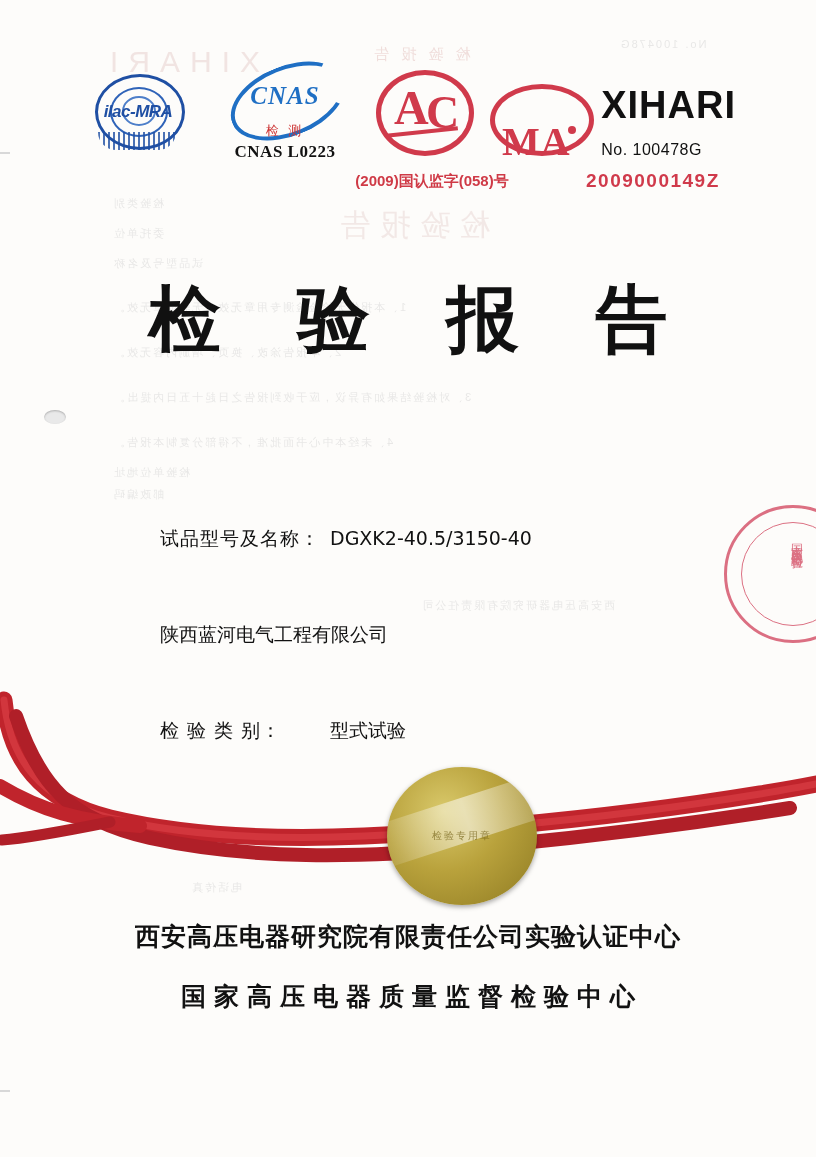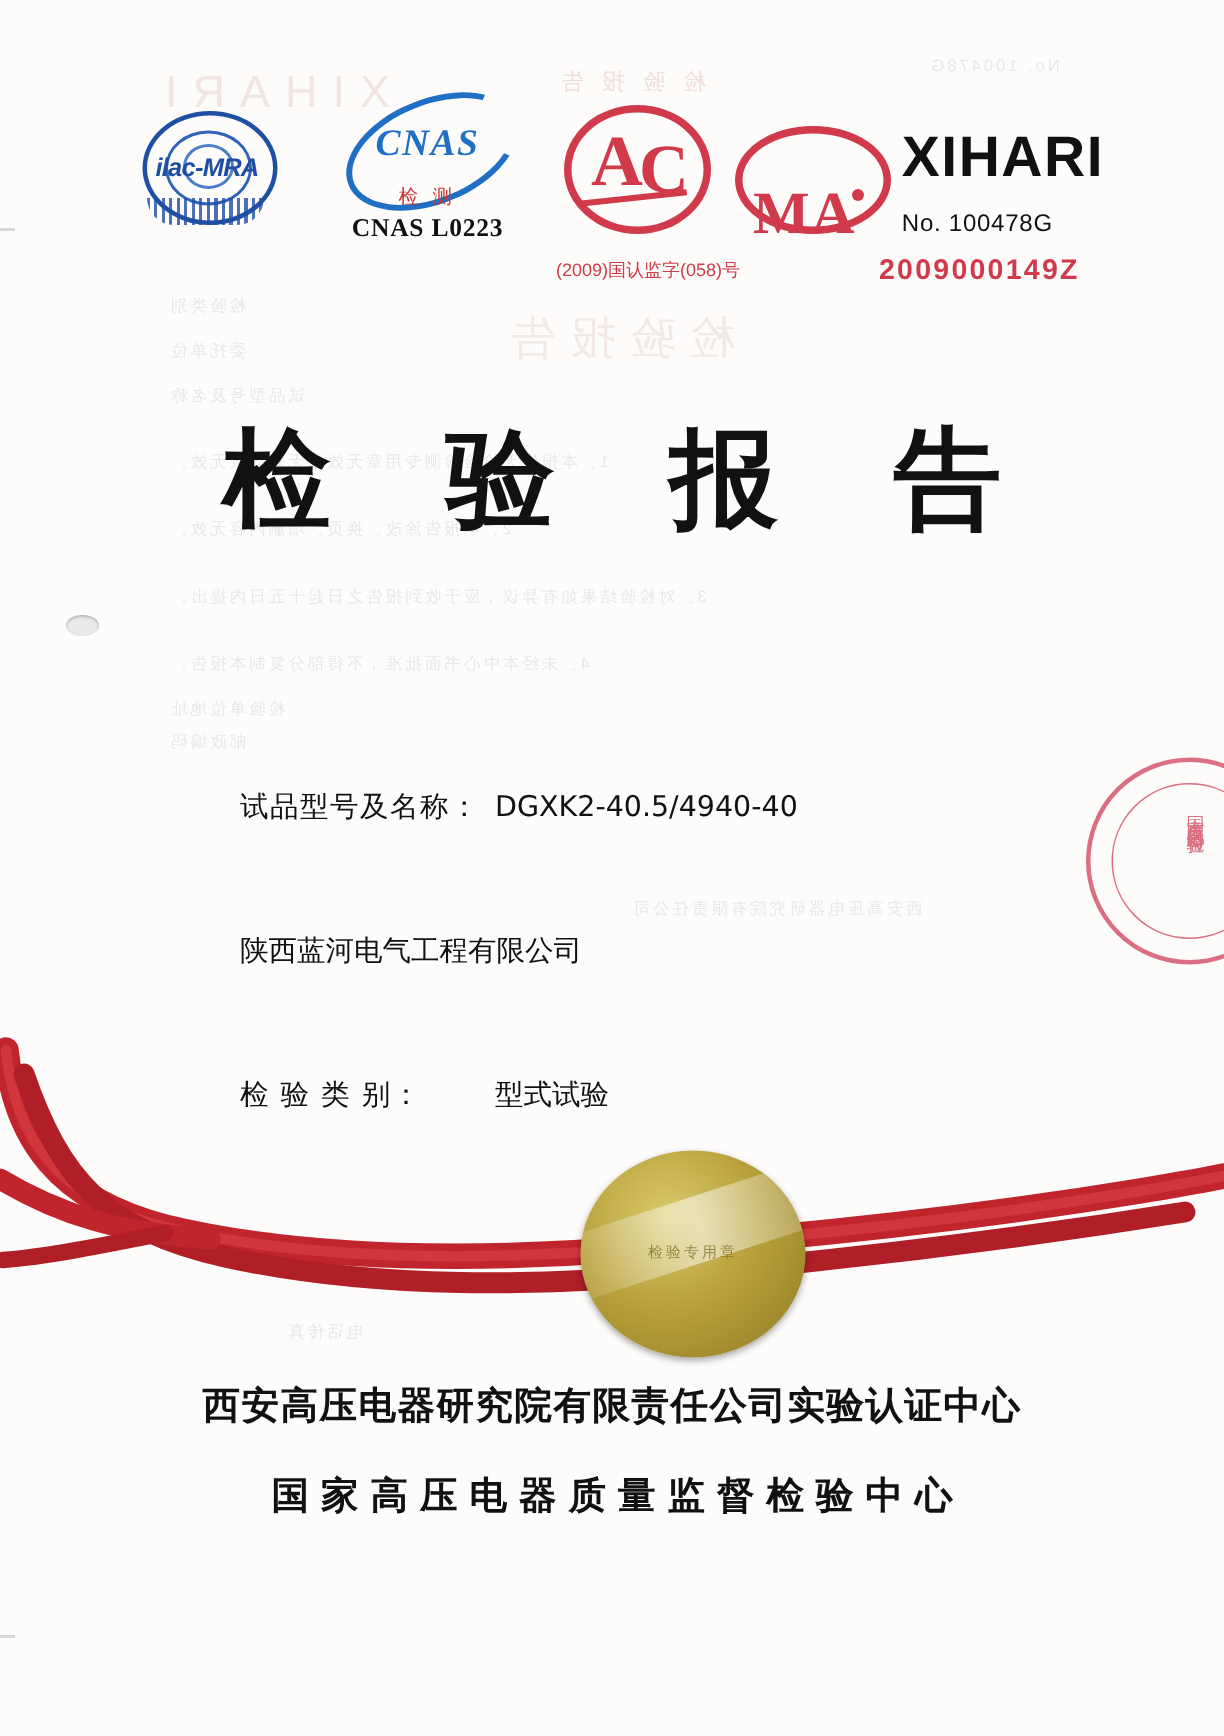--- a/index.html
+++ b/index.html
@@ -133,21 +133,21 @@
     font-family: "Liberation Serif", serif;
   }
   .cal .bar {
     position: absolute; left: 12px; top: 62px;
     width: 72px; height: 4px; background: #d03a4b;
     transform: rotate(-6deg);
   }
   .cal .sub {
     position: absolute; left: -32px; top: 104px;
     width: 180px; text-align: center;
-    font-size: 12px; color: #cf3a46;
+    font-size: 15px; color: #cf3a46; font-weight: bold;
   }
 
   .ma {
     position: absolute; left: 404px; top: 22px;
     width: 120px; height: 80px;
   }
   .ma .o {
     position: absolute; left: 0; top: 0;
     width: 94px; height: 62px;
     border: 5px solid #d03a4b;
@@ -369,21 +369,21 @@
     </div>
   </div>
 
   <div class="doc-title">检 验 报 告</div>
 
   <div class="fields">
 
     <div class="field-row">
       <div class="field-label">试品型号及名称：</div>
       <div class="field-value">
-        <span>DGXK2-40.5/4940-40</span>
+        <span>DGXK2-40.5/3150-40</span>
       </div>
     </div>
 
     <div class="gap-lg"></div>
 
     <div class="field-row">
       <div class="field-value">陕西蓝河电气工程有限公司</div>
     </div>
 
     <div class="gap-lg"></div>

